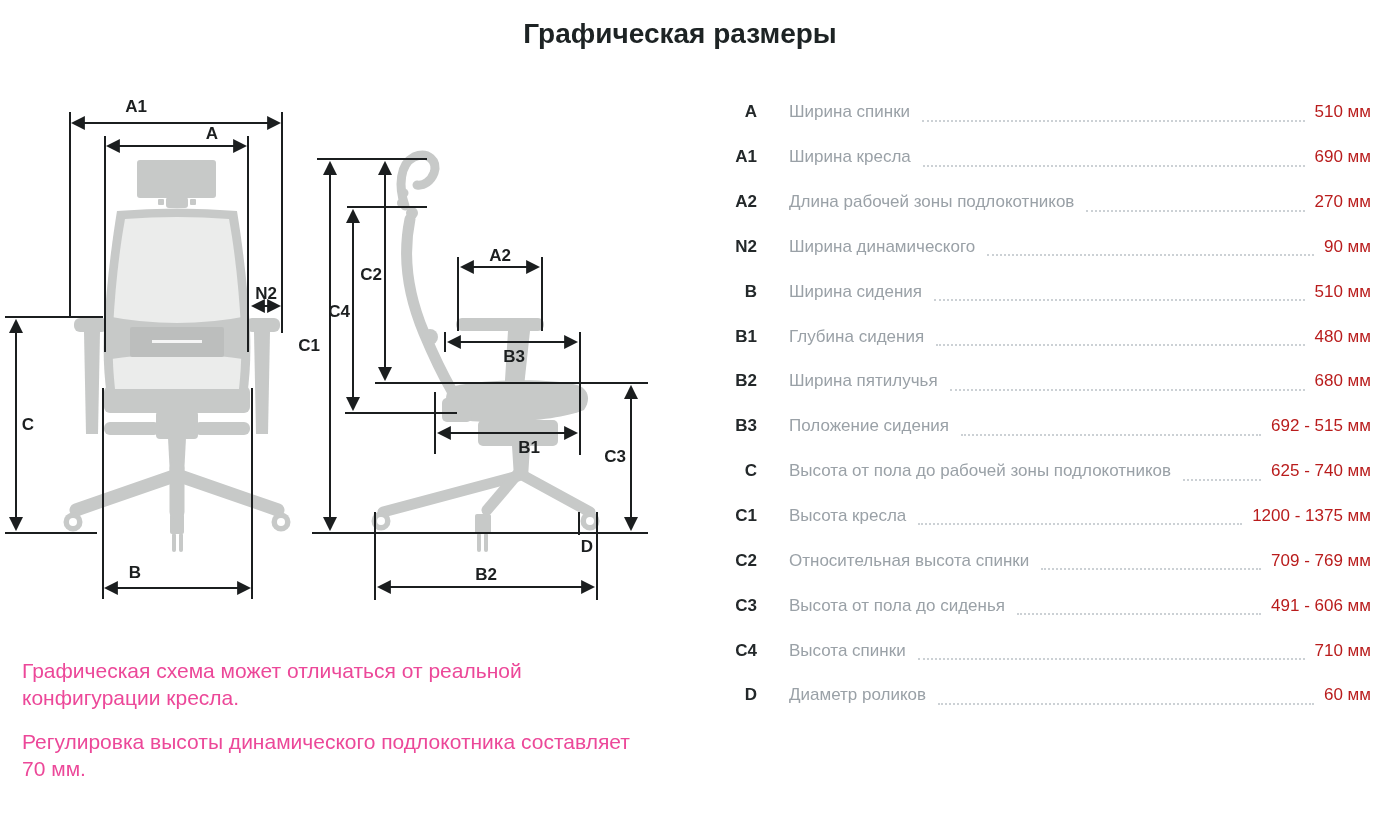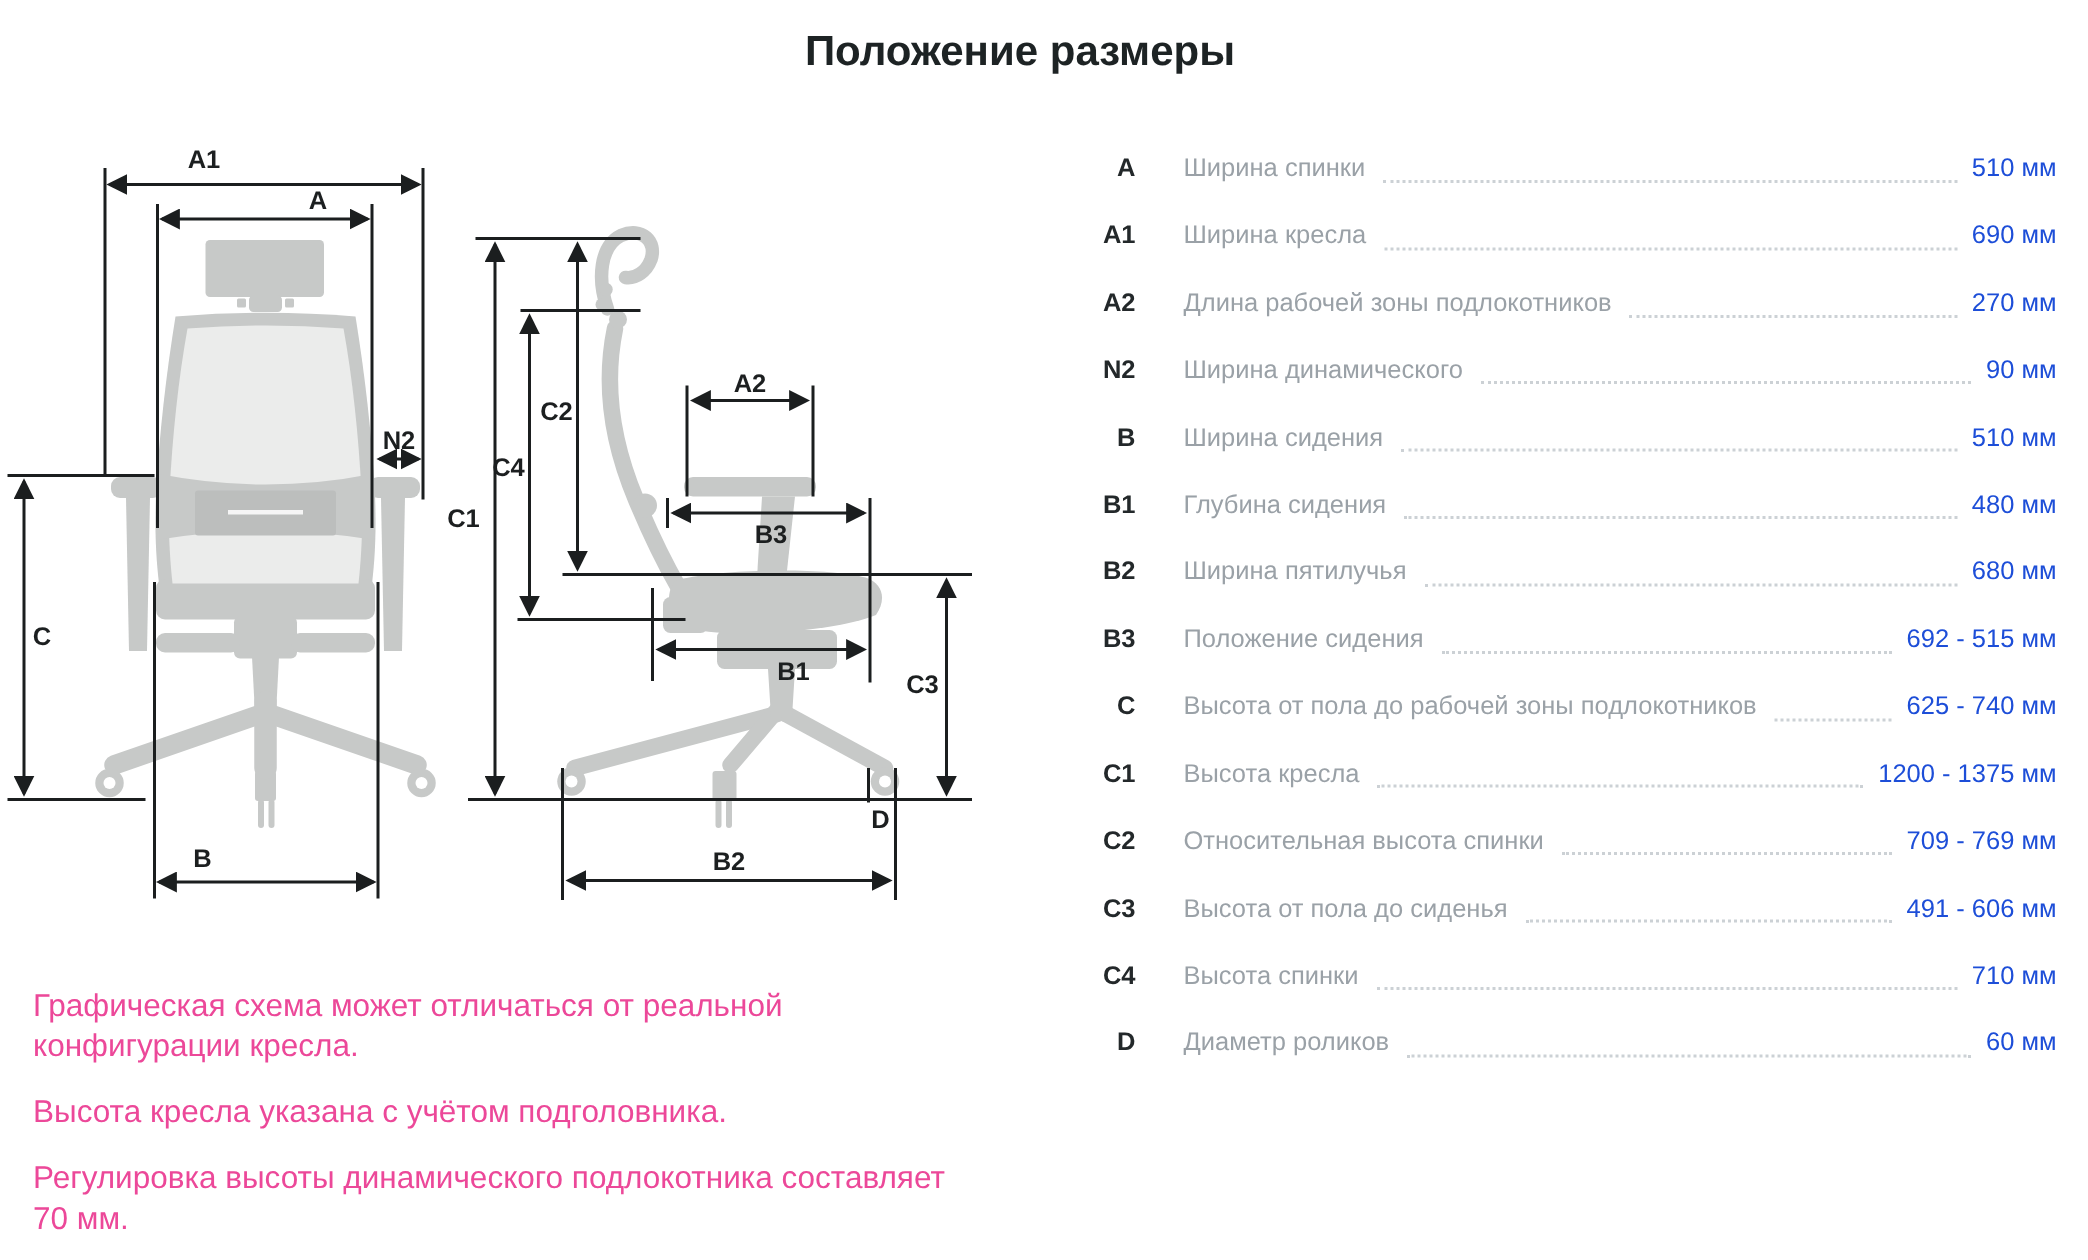--- a/index.html
+++ b/index.html
@@ -9,28 +9,28 @@
          font-size:28px;line-height:38px;font-weight:bold;color:#1d2324;}
   .diagram{position:absolute;left:0;top:0;}
   .dim-label{font-family:"Liberation Sans",sans-serif;font-weight:bold;font-size:17px;
              fill:#1c1f20;text-anchor:middle;}
   .dim-table{position:absolute;left:733px;top:90px;width:638px;}
   .dim-row{height:44.85px;display:flex;align-items:center;}
   .code{flex:none;width:24px;text-align:right;font-weight:bold;font-size:17px;color:#23282a;}
   .dname{flex:none;margin-left:32px;font-size:17px;color:#9aa1a7;white-space:nowrap;}
   .leader{flex:1 1 12px;min-width:12px;border-bottom:2px dotted #ccd1d5;
           align-self:flex-end;margin:0 10px 13px 12px;height:0;}
-  .value{flex:none;font-size:17px;color:#1d4ed8;white-space:nowrap;}
+  .value{flex:none;font-size:17px;color:#b91c1c;white-space:nowrap;}
   .notes{position:absolute;left:6px;top:657px;width:630px;}
   .notes p{margin:0 0 17px 16px;font-size:21px;line-height:27px;color:#ec4899;}
 </style>
 </head>
 <body>
 
-<h1 class="title">Положение размеры</h1>
+<h1 class="title">Графическая размеры</h1>
 
 <svg class="diagram" width="700" height="660" viewBox="0 0 700 660" xmlns="http://www.w3.org/2000/svg">
   <defs>
     <marker id="ah" viewBox="0 0 10 10" refX="8.5" refY="5" markerWidth="7" markerHeight="7" orient="auto-start-reverse">
       <path d="M0,0 L10,5 L0,10 Z" fill="#1b1e1f"></path>
     </marker>
   </defs>
 
   <g>
     <g fill="#c7c9c8" stroke="none">
@@ -240,15 +240,14 @@
   <div class="dim-row">
     <span class="code">D</span>
     <span class="dname">Диаметр роликов</span>
     <span class="leader"></span>
     <span class="value">60 мм</span>
   </div>
 </div>
 
 <div class="notes">
   <p>Графическая схема может отличаться от реальной конфигурации кресла.</p>
-  <p>Высота кресла указана с учётом подголовника.</p>
   <p>Регулировка высоты динамического подлокотника составляет 70 мм.</p>
 </div>
 
 </body></html>

